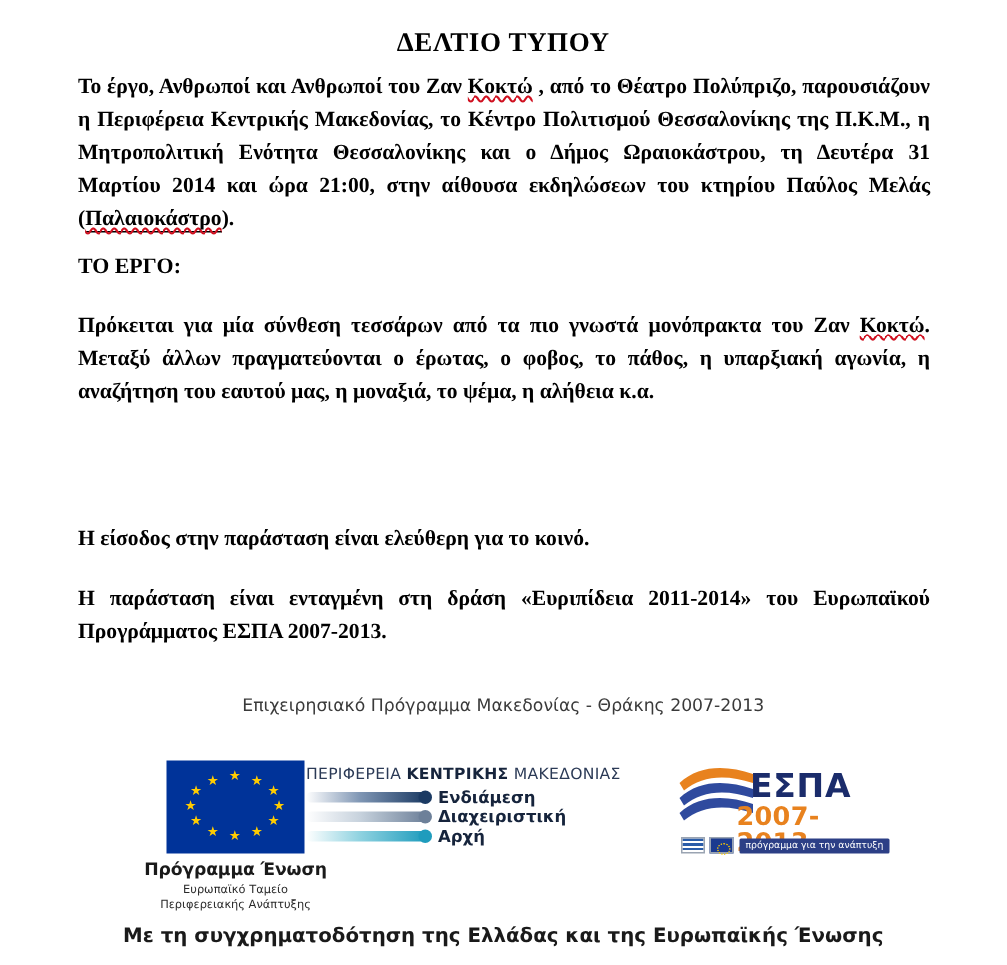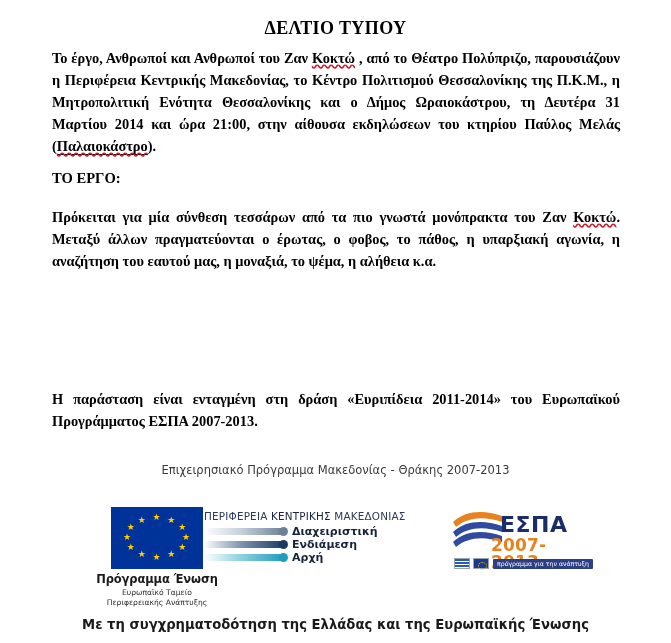--- a/index.html
+++ b/index.html
@@ -136,21 +136,21 @@
     top: 12px;
     width: 240px;
   }
   .pkm-head {
     font-family: "DejaVu Sans", "Liberation Sans", sans-serif;
     font-size: 10.4px;
     color: #2b3a56;
     letter-spacing: 0.2px;
     white-space: nowrap;
   }
-  .pkm-head b { font-weight: normal; color: #16243c; text-align: center; }
+  .pkm-head b { font-weight: bold; color: #16243c; text-align: center; }
   .pkm-rows { margin-top: 3px; }
   .pkm-row {
     display: flex;
     align-items: center;
     height: 13px;
   }
   .pkm-bar {
     width: 80px;
     height: 7px;
     border-radius: 4px;
@@ -266,20 +266,21 @@
 <div class="page">
 
   <div class="doc-title">ΔΕΛΤΙΟ ΤΥΠΟΥ</div>
 
   <div class="body-block p-intro"><span>Το έργο, Ανθρωποί και Ανθρωποί του Ζαν </span><span class="wavy">Κοκτώ</span><span> , από το Θέατρο Πολύπριζο, παρουσιάζουν η Περιφέρεια Κεντρικής Μακεδονίας, το Κέντρο Πολιτισμού Θεσσαλονίκης της Π.Κ.Μ., η Μητροπολιτική Ενότητα Θεσσαλονίκης και  ο Δήμος Ωραιοκάστρου,  τη  Δευτέρα 31 Μαρτίου 2014 και ώρα 21:00,  στην αίθουσα εκδηλώσεων του κτηρίου Παύλος Μελάς (</span><span class="uline-wavy">Παλαιοκάστρο</span><span>).</span></div>
 
   <div class="body-block p-ergo"><span>Πρόκειται για μία σύνθεση  τεσσάρων από τα  πιο γνωστά μονόπρακτα του Ζαν </span><span class="wavy">Κοκτώ</span><span>. Μεταξύ άλλων πραγματεύονται ο έρωτας, ο φοβος, το πάθος, η υπαρξιακή αγωνία, η αναζήτηση του εαυτού μας, η μοναξιά, το ψέμα, η αλήθεια κ.α.</span></div>
 
   <div class="body-block h-ergo">ΤΟ ΕΡΓΟ:</div>
 
+  <div class="body-block p-entry">Η είσοδος στην παράσταση είναι ελεύθερη για το κοινό.</div>
 
   <div class="body-block p-action">Η παράσταση είναι ενταγμένη στη δράση «Ευριπίδεια 2011-2014» του Ευρωπαϊκού Προγράμματος ΕΣΠΑ 2007-2013.</div>
 
   <div class="op-caption">Επιχειρησιακό Πρόγραμμα Μακεδονίας - Θράκης 2007-2013</div>
 
   <div class="logo-band">
 
     <div class="eu-logo">
       <div class="eu-flag">
         <span class="star" style="left:50%;top:18%"></span>
@@ -299,28 +300,28 @@
       <div class="eu-sub">
         <div>Ευρωπαϊκό Ταμείο</div>
         <div>Περιφερειακής Ανάπτυξης</div>
       </div>
     </div>
 
     <div class="pkm-logo">
       <div class="pkm-head"><span>ΠΕΡΙΦΕΡΕΙΑ </span><b>ΚΕΝΤΡΙΚΗΣ</b><span> ΜΑΚΕΔΟΝΙΑΣ</span></div>
       <div class="pkm-rows">
         <div class="pkm-row">
+          <span class="pkm-bar bar-1"></span>
+          <span class="pkm-dot dot-1"></span>
+          <span class="pkm-word">Ενδιάμεση</span>
+        </div>
+        <div class="pkm-row">
           <span class="pkm-bar bar-2"></span>
           <span class="pkm-dot dot-2"></span>
           <span class="pkm-word">Διαχειριστική</span>
-        </div>
-        <div class="pkm-row">
-          <span class="pkm-bar bar-1"></span>
-          <span class="pkm-dot dot-1"></span>
-          <span class="pkm-word">Ενδιάμεση</span>
         </div>
         <div class="pkm-row">
           <span class="pkm-bar bar-3"></span>
           <span class="pkm-dot dot-3"></span>
           <span class="pkm-word">Αρχή</span>
         </div>
       </div>
     </div>
 
     <div class="espa-logo">

